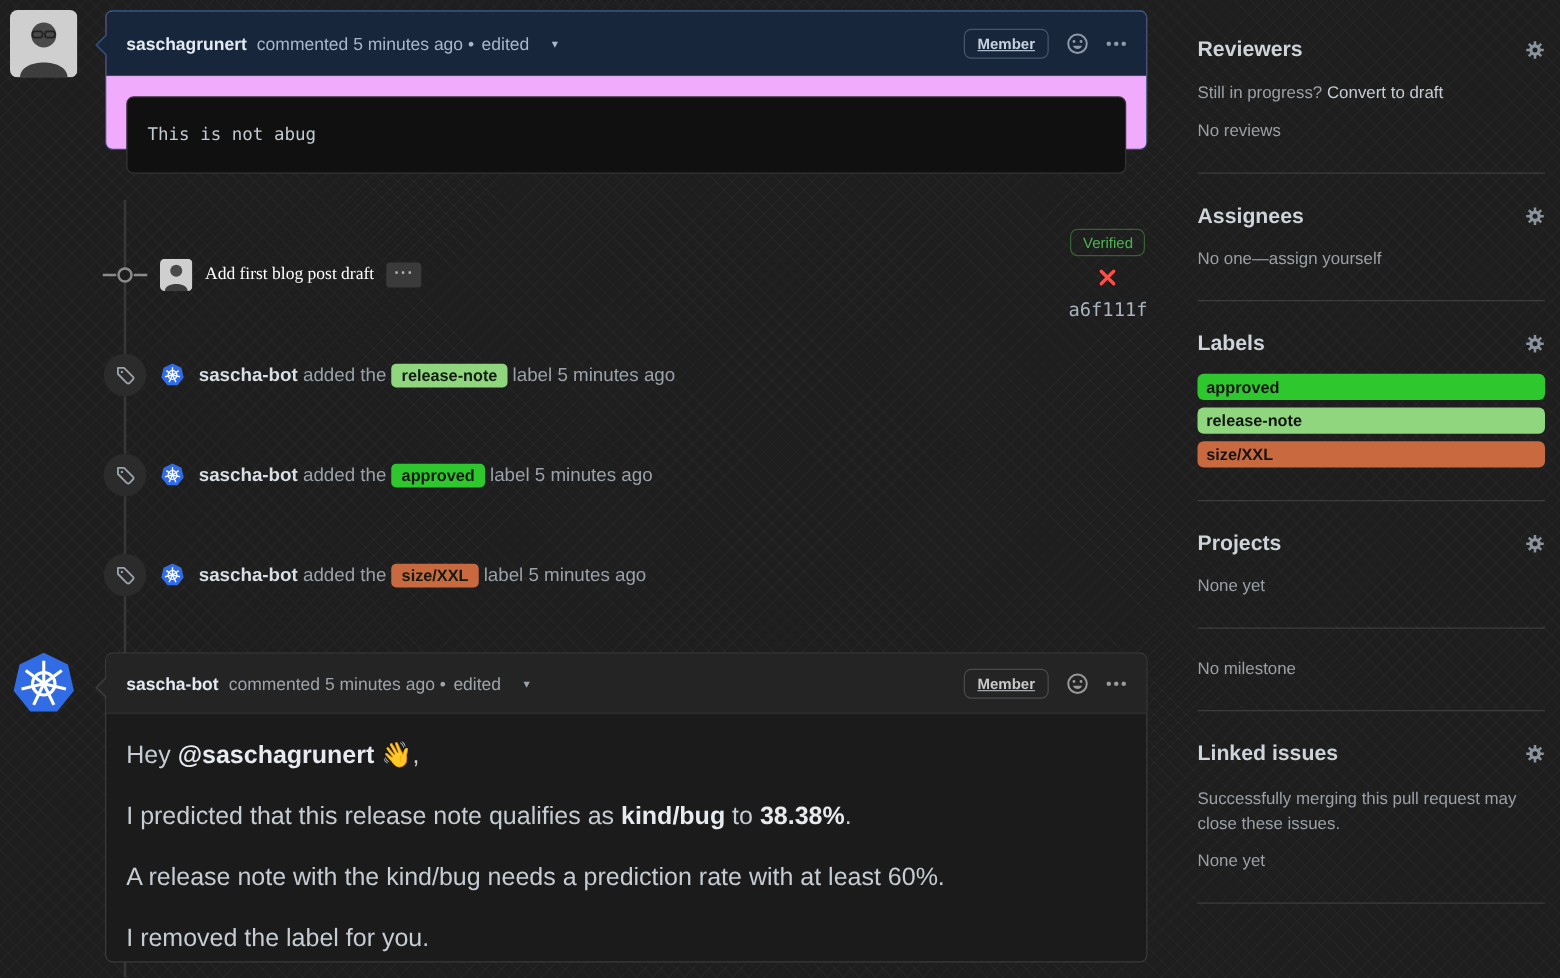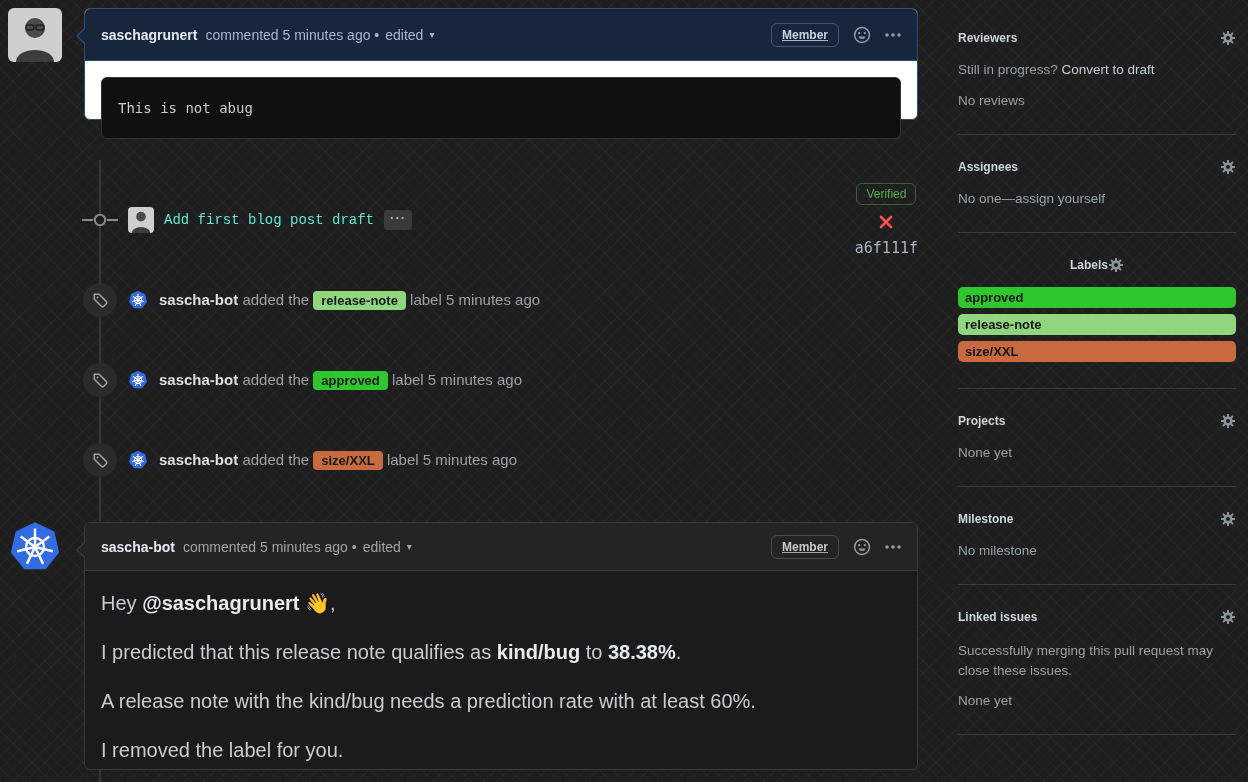--- a/index.html
+++ b/index.html
@@ -19,31 +19,31 @@
 
   
   .avatar{ border-radius:6px; overflow:hidden; display:block; }
   .avatar-large{ position:absolute; left:8px; top:8px; width:54px; height:54px; }
   .k8s-large{ position:absolute; left:8px; top:520px; width:54px; height:54px; }
   .avatar-small{ width:26px; height:26px; border-radius:4px; flex:0 0 auto; }
   .k8s-small{ width:20px; height:20px; border-radius:50%; flex:0 0 auto; }
 
   
   .comment{ position:absolute; left:84px; width:834px; border-radius:6px; z-index:2; }
-  .comment-1{ top:8px; height:112px; background:#ffffff; border:1px solid #2f4d74; }
+  .comment-1{ top:8px; height:112px; background:#f0abfc; border:1px solid #2f4d74; }
   .comment-2{ top:522px; height:248px; background:#1b1b1b; border:1px solid #3a3a3a; }
   .comment-header{
     display:flex; align-items:center; gap:6px;
     padding:0 16px; border-top-left-radius:5px; border-top-right-radius:5px;
     font-size:14px;
   }
   .comment-1 .comment-header{ height:52px; background:#17263b; border-bottom:1px solid #2f4d74; color:#a9b7cc; }
   .comment-2 .comment-header{ height:48px; background:#242424; border-bottom:1px solid #3a3a3a; color:#9ea4ab; }
   .comment-author{ font-weight:bold; color:#e4eaf2; margin-right:2px; cursor:pointer; }
-  .edited-btn{ background:none; border:none; color:inherit; font:inherit; cursor:pointer; display:inline-flex; align-items:center; gap:6px; padding:0; }
+  .edited-btn{ background:none; border:none; color:inherit; font:inherit; cursor:pointer; display:inline-flex; align-items:center; gap:18px; padding:0; }
   .caret-down{ font-size:10px; }
   .header-right{ margin-left:auto; display:flex; align-items:center; gap:14px;text-decoration:underline; }
   .member-badge{
     border:1px solid #46566d; border-radius:6px; padding:4px 10px;
     font-size:12px; font-weight:bold; color:#c7d2e0; cursor:pointer; background:transparent;
   }
   .comment-2 .member-badge{ border-color:#4a4a4a; color:#c9c9c9; }
   .icon-btn{ background:none; border:none; color:#8f9aa8; cursor:pointer; display:inline-flex; align-items:center; }
   .comment-2 .icon-btn{ color:#9a9a9a; }
 
@@ -66,21 +66,21 @@
     font-size:14px; color:#c3cad1; white-space:pre;
   }
   .comment-2 .comment-body{ padding:20px 16px 16px; font-size:20px; color:#c6ccd3; }
   .comment-2 .comment-body p{ margin-bottom:26px; }
   .comment-2 .comment-body p:last-child{ margin-bottom:0; }
   .comment-2 strong{ color:#e7eaee; }
   .mention{ font-weight:bold; color:#e7eaee; cursor:pointer; }
 
   
   .commit-row{ position:absolute; left:82px; top:205px; width:836px; height:30px; display:flex; align-items:center; gap:10px; z-index:2; }
-  .commit-msg{ font-family:Liberation Mono, monospace; font-size:14px; color:#5eead4; cursor:pointer; }
+  .commit-msg{ font-family:Liberation Serif, serif; font-size:14px; color:#ffffff; cursor:pointer; }
   .commit-expand{ background:#3a3a3a; color:#b9b9b9; border:none; border-radius:3px; font-size:13px; font-weight:bold; letter-spacing:1px; line-height:10px; padding:3px 6px 7px; cursor:pointer; }
   .commit-right{ margin-left:auto; display:flex; align-items:center; gap:10px;flex-direction:column; }
   .verified-badge{
     color:#4fb153; border:1px solid rgba(79,177,83,.45); border-radius:6px;
     font-size:12px; padding:3px 9px; background:transparent; cursor:pointer;
   }
   .commit-hash{ font-family:"DejaVu Sans Mono","Liberation Mono",monospace; font-size:15px; color:#a9b4bf; cursor:pointer; }
 
   
   .event-row{ position:absolute; left:83px; width:836px; height:34px; display:flex; align-items:center; gap:11px; z-index:2; font-size:15px; color:#9aa1a9; }
@@ -90,30 +90,30 @@
   }
   .event-actor{ font-weight:bold; color:#d9dfe5; cursor:pointer; }
   .label-chip{
     display:inline-block; padding:2px 8px; border-radius:4px;
     font-size:13px; font-weight:bold; color:#121a10; cursor:pointer;
   }
 
   
   .sidebar{ position:absolute; left:958px; top:0; width:278px; padding-top:30px; font-size:13.5px; color:#9aa0a6; z-index:2; }
   .sb-title-row{ display:flex; align-items:center; justify-content:space-between; margin-bottom:16px; }
-  .sb-title{ font-weight:bold; font-size:12px; color:#ced4da; }
+  .sb-title{ font-weight:bold; font-size:17px; color:#ced4da; }
   .gear-btn{ background:none; border:none; color:#8b949e; cursor:pointer; display:inline-flex; }
   .sb-text{ margin-bottom:16px; }
   .sb-link{ color:#c6cdd5; cursor:pointer; }
   .sb-divider{ border:0; border-top:1px solid #3c3c3c; margin:26px 0 24px; }
   .sb-label-chip{
     display:block; padding:3px 7px; border-radius:5px; margin-bottom:6px;
     font-size:13px; font-weight:bold; color:#141414; cursor:pointer;
   }
-  .sb-labels .sb-title-row{ margin-bottom:14px;justify-content:center; }
+  .sb-labels .sb-title-row{ margin-bottom:14px; }
   .linked-desc{ line-height:20px; margin-bottom:12px; }
   .x-icon{ display:inline-flex; }
 </style>
 </head>
 <body>
 
 <div class="page">
 
   <div class="timeline-line"></div>
 
@@ -411,35 +411,20 @@
               <circle cx="8" cy="8" r="2" fill="#1e1e1e"></circle>
             </svg>
         </button>
       </div>
       <div class="sb-text">None yet</div>
     </div>
 
     <hr class="sb-divider">
 
     <div>
-      <div class="sb-title-row">
-        <span class="sb-title">Milestone</span>
-        <button class="gear-btn">
-          <svg width="16" height="16" viewBox="0 0 16 16">
-              <g fill="currentColor">
-                <rect x="7" y="1" width="2" height="14"></rect>
-                <rect x="7" y="1" width="2" height="14" transform="rotate(45 8 8)"></rect>
-                <rect x="7" y="1" width="2" height="14" transform="rotate(90 8 8)"></rect>
-                <rect x="7" y="1" width="2" height="14" transform="rotate(135 8 8)"></rect>
-              </g>
-              <circle cx="8" cy="8" r="4.6" fill="currentColor"></circle>
-              <circle cx="8" cy="8" r="2" fill="#1e1e1e"></circle>
-            </svg>
-        </button>
-      </div>
       <div class="sb-text">No milestone</div>
     </div>
 
     <hr class="sb-divider">
 
     <div>
       <div class="sb-title-row">
         <span class="sb-title">Linked issues</span>
         <button class="gear-btn">
           <svg width="16" height="16" viewBox="0 0 16 16">

